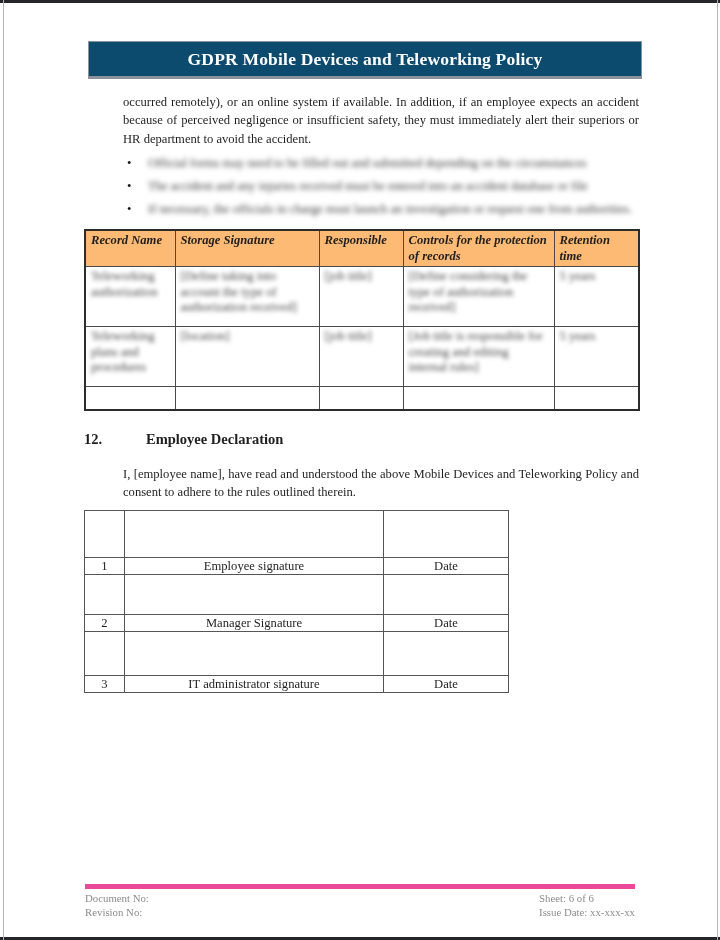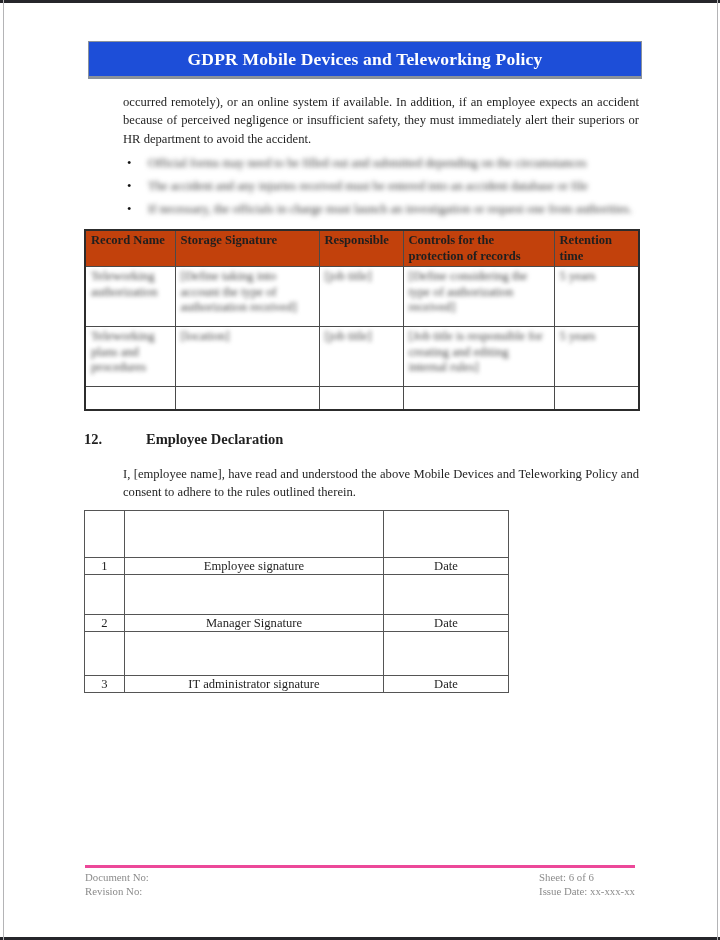--- a/index.html
+++ b/index.html
@@ -10,21 +10,21 @@
 
   
   .edge-top    { position: absolute; top: 0; left: 0; width: 720px; height: 3px; background: #26262a; }
   .edge-bottom { position: absolute; bottom: 0; left: 0; width: 720px; height: 3px; background: #26262a; }
   .edge-left   { position: absolute; top: 0; left: 3px; width: 1px; height: 940px; background: #b4b4b6; }
   .edge-right  { position: absolute; top: 0; right: 2px; width: 1px; height: 940px; background: #b4b4b6; }
 
   
   .titlebar {
     position: absolute; left: 88px; top: 41px; width: 554px; height: 38px;
-    background: #1d4ed8; border: 1px solid #8b929b; border-bottom: 3px solid #8b929b;
+    background: #0c4a6e; border: 1px solid #8b929b; border-bottom: 3px solid #8b929b;
     display: flex; align-items: center; justify-content: center;
   }
   .titlebar span {
     color: #ffffff; font-weight: bold; font-size: 17.5px; letter-spacing: 0.2px;
   }
 
   .content { position: absolute; left: 84px; top: 79px; width: 554px; }
 
   .para {
     margin: 14px 0 0 39px; width: 516px;
@@ -43,40 +43,40 @@
   .h11 { margin-top: 22px; }
   .h12 { margin-top: 19px; gap: 16px; }
 
   table { border-collapse: collapse; table-layout: fixed; }
 
   .rec-table { margin-top: 11px; width: 554px; border: 2px solid #2c2c2c; }
   .rec-table th, .rec-table td {
     border: 1px solid #4a4a4a; padding: 2px 5px; vertical-align: top;
     font-size: 12.6px; line-height: 15.5px; text-align: left;
   }
-  .rec-table th { background: #c2410c; font-weight: bold; height: 31px; }
+  .rec-table th { background: #fdba74; font-weight: bold; height: 31px; font-style: italic; }
   .rec-table .row-data td { height: 60px; }
   .rec-table .row-empty td { height: 23px; }
   .rec-table .blur { filter: blur(2.2px); color: #474747; }
 
   .decl-para { margin-top: 17px; }
 
   .sig-table { margin-top: 8px; width: 424px; border: 1px solid #3a3a3a; }
   .sig-table td {
     border: 1px solid #555; font-size: 12.6px; line-height: 14px;
     text-align: center; vertical-align: middle; padding: 1px 3px;
   }
   .sig-empty-a td { height: 47px; }
   .sig-empty-b td { height: 40px; }
   .sig-empty-c td { height: 44px; }
   .sig-label td { height: 16px; }
 
   .footer {
-    position: absolute; left: 85px; top: 865px; width: 550px;
-    border-top: 3px solid #ec4899; padding-top: 2px;
+    position: absolute; left: 85px; top: 884px; width: 550px;
+    border-top: 5px solid #ec4899; padding-top: 2px;
     display: flex; justify-content: space-between;
     color: #8b8b8b; font-size: 10.8px; line-height: 14px;
   }
   .footer-right { text-align: left; }
 </style>
 </head>
 <body>
 
 <div class="page">
   <div class="edge-top"></div>

